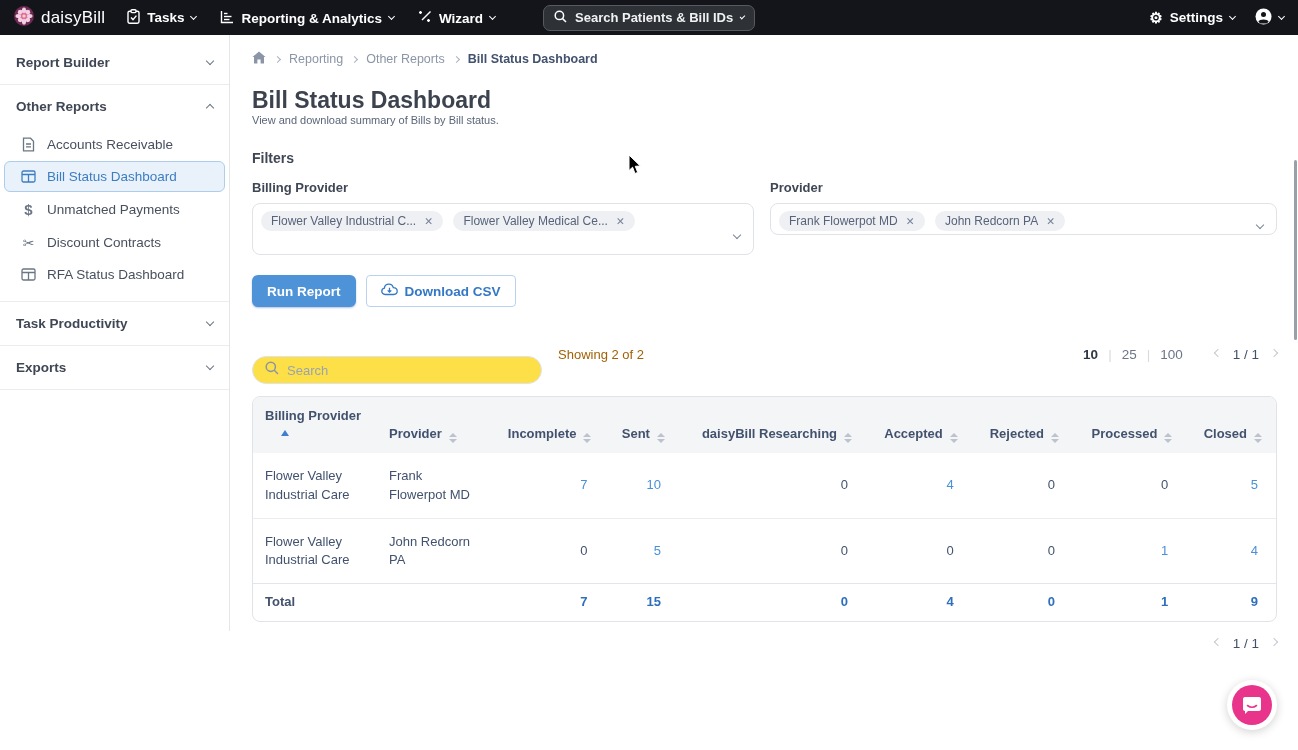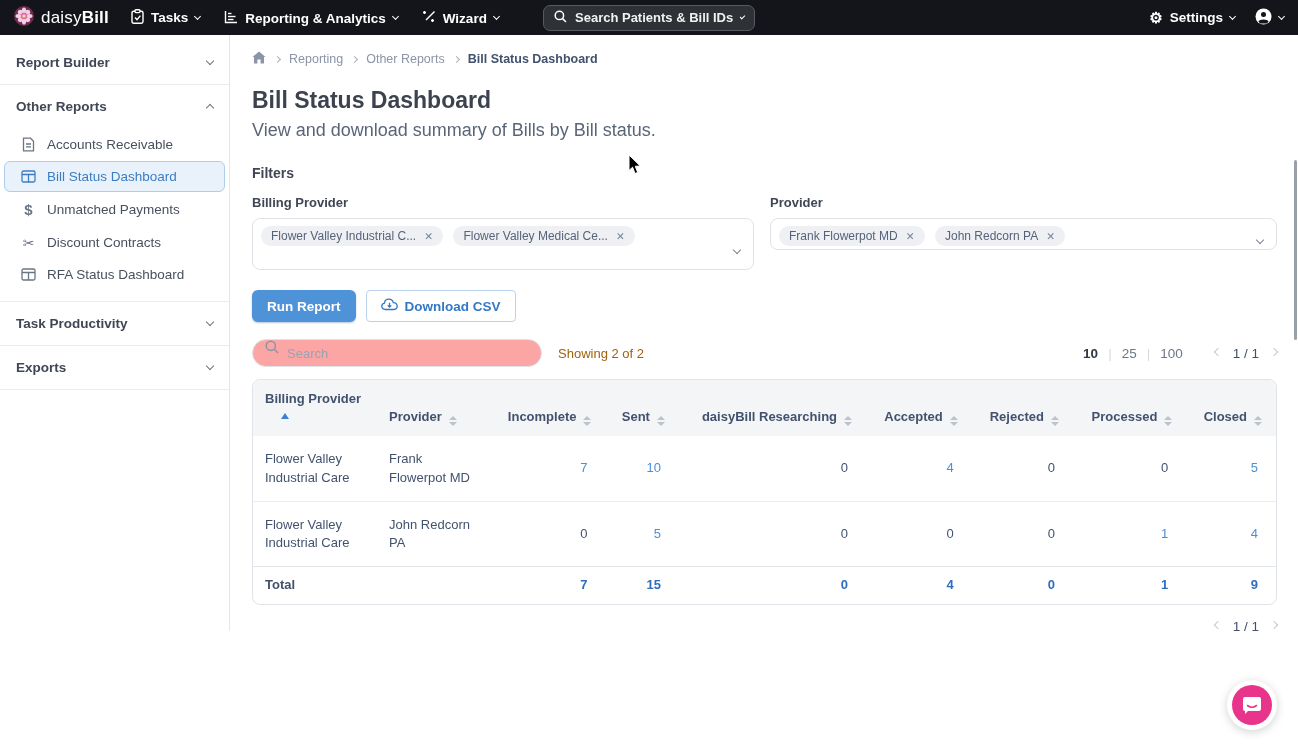--- a/index.html
+++ b/index.html
@@ -4,21 +4,21 @@
 <style>
   * { margin:0; padding:0; box-sizing:border-box; }
   html,body { width:1298px; height:750px; overflow:hidden; background:#fff;
     font-family:"Liberation Sans", sans-serif; }
 
   
   .topnav { height:35px; background:#13151a; color:#fff; display:flex; align-items:center;
     padding:0 14px; position:relative; }
   .brand { display:flex; align-items:center; gap:7px; margin-right:22px; cursor:default; }
   .brand-name { font-size:17px; color:#fff; letter-spacing:.2px; }
-  .brand-name b { font-weight:700; }
+  .brand-name b { font-weight:400; }
   .nav-menus { display:flex; align-items:flex-end; gap:24px; }
   .nav-item { display:flex; align-items:center; gap:7px; font-size:13.5px; font-weight:700; color:#fff; cursor:pointer; }
   .chev { display:inline-block; width:6px; height:6px; border-right:1.6px solid currentColor;
     border-bottom:1.6px solid currentColor; transform:rotate(45deg); margin-top:-3px; }
   .chev.up { transform:rotate(-135deg); margin-top:3px; }
   .chev.sm { width:5px; height:5px; }
   .nav-search { position:absolute; left:50%; transform:translateX(-50%); width:212px; height:26px;
     background:#2e3136; border:1px solid #56595f; border-radius:7px; display:flex; align-items:center;
     gap:8px; padding:0 10px; cursor:pointer; }
   .nav-search-text { font-size:13px; font-weight:700; color:#f0f1f2; flex:1; white-space:nowrap; }
@@ -46,21 +46,21 @@
 
   
   .breadcrumb { display:flex; align-items:center; gap:9px; font-size:12.5px; color:#8b95a7; }
   .crumb { cursor:pointer; }
   .crumb.current { color:#42526e; font-weight:700; cursor:default; }
   .crumb-sep { width:5px; height:5px; border-right:1.5px solid #a9b1bf; border-top:1.5px solid #a9b1bf;
     transform:rotate(45deg); }
 
   
   .page-title { margin-top:20px; font-size:23px; font-weight:700; color:#3d434e; }
-  .page-subtitle { margin-top:6px; font-size:18px; color:#5a6578; }
+  .page-subtitle { font-size:11px; color:#5a6578; }
   .filters-heading { margin-top:24px; font-size:14px; font-weight:700; color:#3f4654; }
 
   
   .filter-row { display:flex; gap:16px; margin-top:14px; }
   .filter-col1 { width:502px; }
   .filter-col2 { flex:1; }
   .field-label { font-size:13px; font-weight:700; color:#3f4654; margin-bottom:8px; }
   .multiselect { position:relative; border:1px solid #dfe3e8; border-radius:8px; background:#fff;
     padding:5px 34px 5px 5px; cursor:pointer; }
   .multiselect.tall { height:52px; }
@@ -74,21 +74,21 @@
   .actions { display:flex; gap:10px; margin-top:20px; }
   .btn-primary { background:#4e92d8; color:#fff; border:none; border-radius:6px; padding:8px 15px;
     font-size:13.5px; font-weight:700; font-family:inherit; cursor:pointer; box-shadow:0 1px 2px rgba(40,90,160,.35); }
   .btn-outline { background:#fff; color:#3478c5; border:1px solid #b9d3ee; border-radius:4px;
     padding:7px 14px; font-size:13.5px; font-weight:700; font-family:inherit; cursor:pointer;
     display:inline-flex; align-items:center; gap:7px; }
 
   
   .toolbar { display:flex; align-items:center; margin-top:17px; }
   .search-pill { width:290px; height:28px; border:1px solid #dfe3e8; border-radius:14px;
-    display:flex; padding:0 12px; gap:8px; background:#fca5a5; }
+    display:flex; align-items:center; padding:0 12px; gap:8px; background:#fde047;margin-top:32px; }
   .search-pill input { border:none; outline:none; flex:1; font-size:13px; font-family:inherit; color:#3f4654; background:transparent; }
   .search-pill input::placeholder { color:#9aa3b2; }
   .showing { margin-left:16px; font-size:13px; color:#a16207; }
   .pager-group { margin-left:auto; display:flex; align-items:center; gap:10px; font-size:13.5px; }
   .psize { color:#6b7689; cursor:pointer; }
   .psize.active { color:#2f3744; font-weight:700; cursor:default; }
   .psep { color:#d7dbe1; }
   .pager { display:flex; align-items:center; gap:12px; margin-left:22px; color:#42506a; font-size:13.5px; }
   .pager .chev { color:#c3c9d2; cursor:pointer; }
   .pager-bottom { display:flex; justify-content:flex-end; margin-top:14px; }

